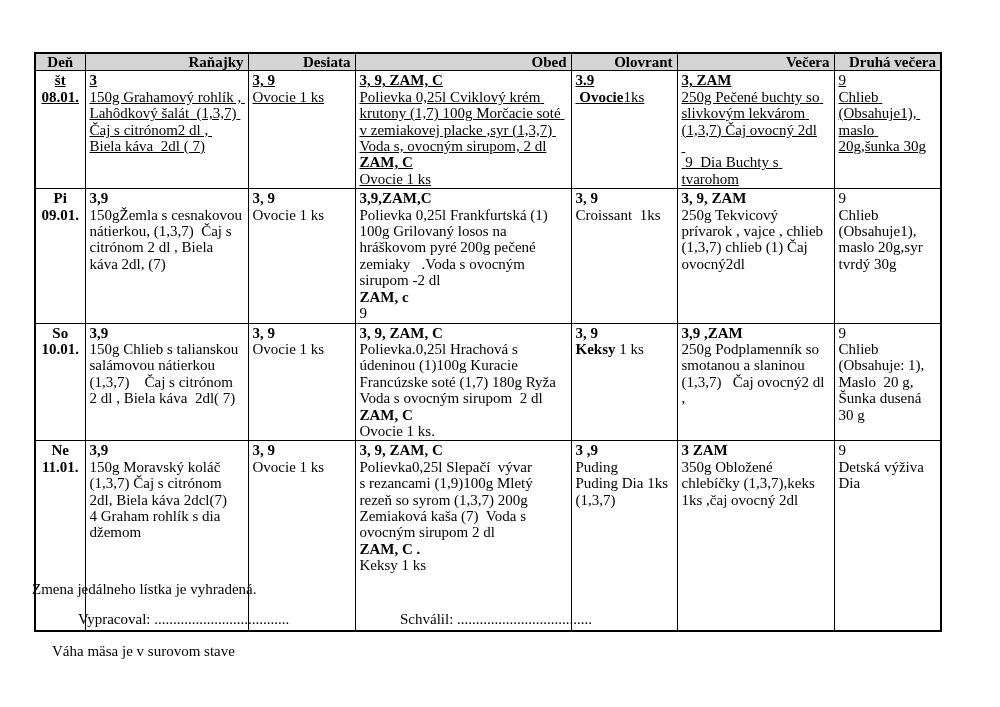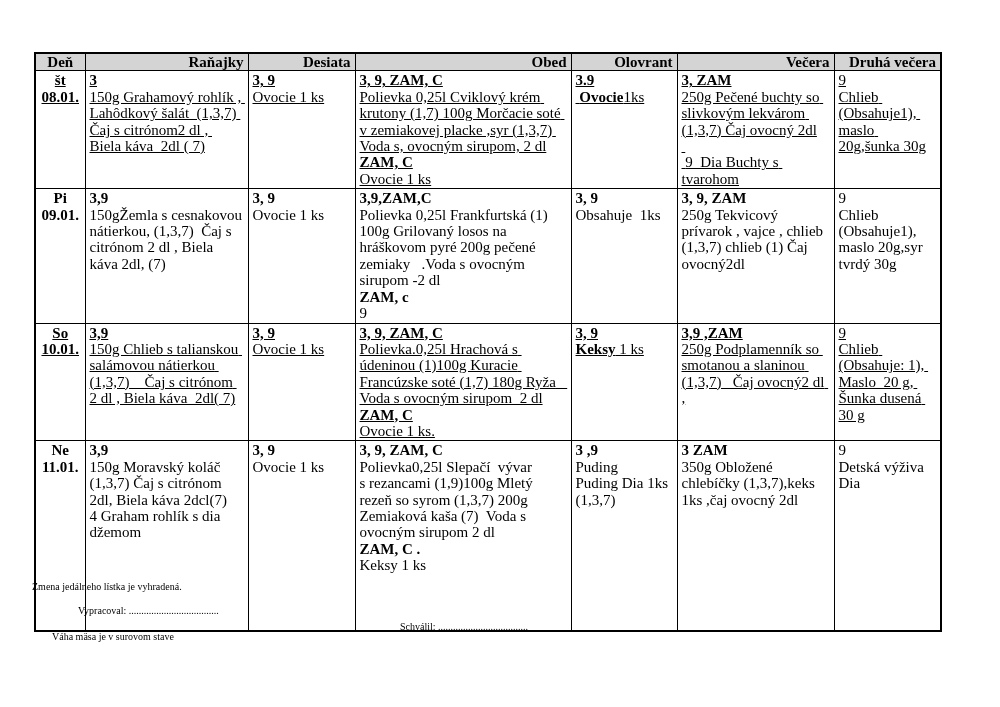--- a/index.html
+++ b/index.html
@@ -34,40 +34,40 @@
     background: #d4d4d4;
     font-weight: bold;
     text-align: right;
     vertical-align: middle;
     padding-top: 0;
     padding-bottom: 0;
   }
   table.menu th.col-day { text-align: center; }
   tr.row-0 { height: 116px; text-decoration: underline; }
   tr.row-1 { height: 114px; }
-  tr.row-2 { height: 114px; text-decoration: underline; }
+  tr.row-2 { height: 114px; }
   tr.row-3 { height: 190px; }
   td.day-cell {
     vertical-align: middle;
     text-align: center;
     font-weight: bold;
   }
   td .para { white-space: pre-wrap; word-wrap: break-word; }
   .b { font-weight: bold; }
   .footer {
     position: absolute;
     left: 32px;
     top: 581px;
     width: 930px;
-    font-size: 10px;
+    font-size: 15px;
   }
   .footer p { margin: 0; }
   .footer .sig-row { margin-top: 13px; }
   .footer .sig-prepared { margin-left: 46px; font-family: Liberation Serif, serif; }
-  .footer .sig-approved { position: absolute; left: 368px; margin-top: 16px; }
+  .footer .sig-approved { position: absolute; left: 368px; }
   .footer .note-weight { margin-top: 15px; margin-left: 20px; }
 </style>
 </head>
 <body>
 
 <div class="page">
 
   <table class="menu">
     <colgroup>
       <col style="width:50px">
@@ -138,21 +138,21 @@
             <div class="para"><span>Ovocie 1 ks</span></div>
           </td>
           <td>
             <div class="para"><span class="b">3,9,ZAM,C</span></div>
             <div class="para"><span>Polievka 0,25l Frankfurtská (1) 100g Grilovaný losos na hráškovom pyré 200g pečené zemiaky   .Voda s ovocným sirupom -2 dl</span></div>
             <div class="para"><span class="b">ZAM, c</span></div>
             <div class="para"><span>9</span></div>
           </td>
           <td>
             <div class="para"><span class="b">3, 9</span></div>
-            <div class="para"><span>Obsahuje  1ks</span></div>
+            <div class="para"><span>Croissant  1ks</span></div>
           </td>
           <td>
             <div class="para"><span class="b">3, 9, ZAM</span></div>
             <div class="para"><span>250g Tekvicový prívarok , vajce , chlieb  (1,3,7) chlieb (1) Čaj ovocný2dl</span></div>
           </td>
           <td>
             <div class="para"><span>9</span></div>
             <div class="para"><span>Chlieb (Obsahuje1), maslo 20g,syr tvrdý 30g</span></div>
           </td>
         </tr>

